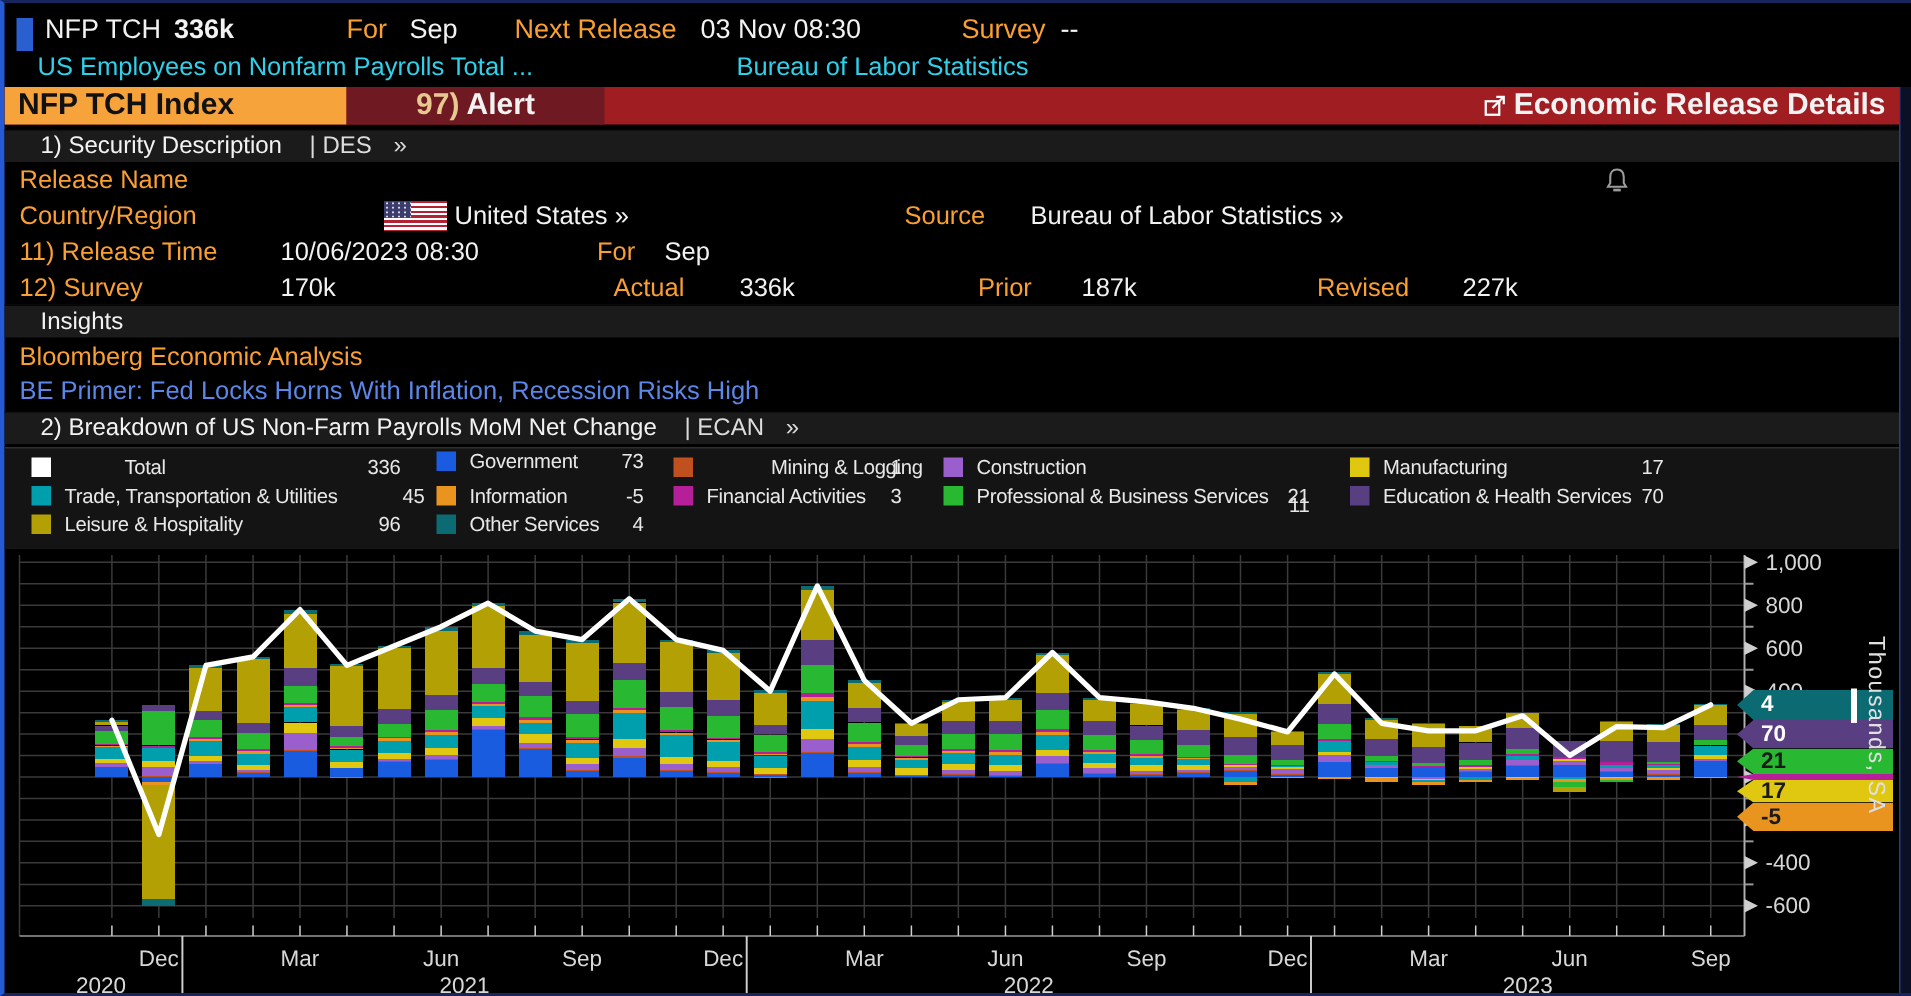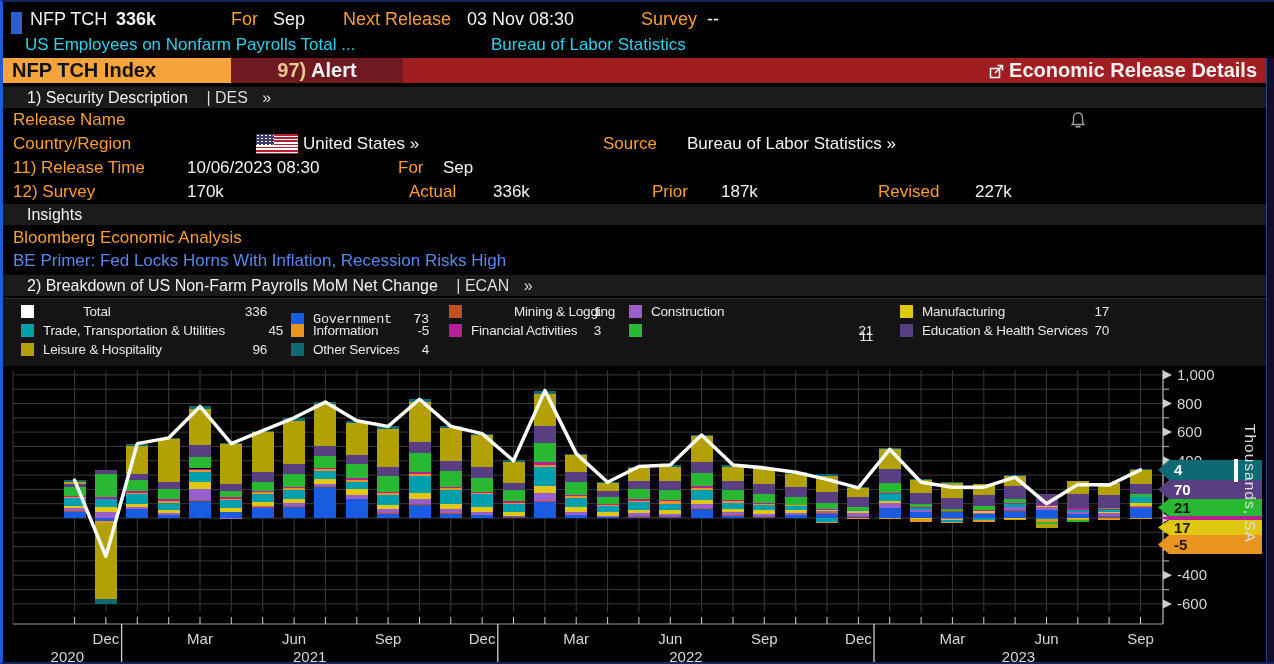--- a/index.html
+++ b/index.html
@@ -151,21 +151,21 @@
       <div class="lg-item" style="left: 0px; top: 23px; width: 1266px;">
         <span class="lg-sw" style="left: 18px; background: rgb(0, 159, 174);"></span>
         <span class="abs" style="left: 40px;">Trade, Transportation &amp; Utilities</span>
         <span class="lg-val" style="left: 240px;">45</span>
       </div>
       <div class="lg-item" style="left: 0px; top: 42px; width: 1266px;">
         <span class="lg-sw" style="left: 18px; background: rgb(179, 160, 5);"></span>
         <span class="abs" style="left: 40px;">Leisure &amp; Hospitality</span>
         <span class="lg-val" style="left: 224px;">96</span>
       </div>
-      <div class="lg-item" style="left: 0px; top: 12px; width: 1266px; font-family: Liberation Mono, monospace;">
+      <div class="lg-item" style="left: 0px; top: 0; width: 1266px;">
         <span class="lg-sw" style="left: 288px; background: rgb(26, 92, 224);"></span>
         <span class="abs" style="left: 310px;">Government</span>
         <span class="lg-val" style="left: 386px;">73</span>
       </div>
       <div class="lg-item" style="left: 0px; top: 23px; width: 1266px;">
         <span class="lg-sw" style="left: 288px; background: rgb(232, 148, 31);"></span>
         <span class="abs" style="left: 310px;">Information</span>
         <span class="lg-val" style="left: 386px;">-5</span>
       </div>
       <div class="lg-item" style="left: 0px; top: 42px; width: 1266px;">
@@ -183,20 +183,21 @@
         <span class="abs" style="left: 468px;">Financial Activities</span>
         <span class="lg-val" style="left: 558px;">3</span>
       </div>
       <div class="lg-item" style="left: 0px; top: 4px; width: 1266px;">
         <span class="lg-sw" style="left: 626px; background: rgb(154, 95, 204);"></span>
         <span class="abs" style="left: 648px;">Construction</span>
         <span class="lg-val" style="left: 830px; margin-top: 25px;">11</span>
       </div>
       <div class="lg-item" style="left: 0px; top: 23px; width: 1266px;">
         <span class="lg-sw" style="left: 626px; background: rgb(41, 184, 50);"></span>
+        <span class="abs" style="left: 648px;">Professional &amp; Business Services</span>
         <span class="lg-val" style="left: 830px;">21</span>
       </div>
       <div class="lg-item" style="left: 0px; top: 4px; width: 1266px;">
         <span class="lg-sw" style="left: 897px; background: rgb(224, 200, 16);"></span>
         <span class="abs" style="left: 919px;">Manufacturing</span>
         <span class="lg-val" style="left: 1066px;">17</span>
       </div>
       <div class="lg-item" style="left: 0px; top: 23px; width: 1266px;">
         <span class="lg-sw" style="left: 897px; background: rgb(90, 62, 130);"></span>
         <span class="abs" style="left: 919px;">Education &amp; Health Services</span>

